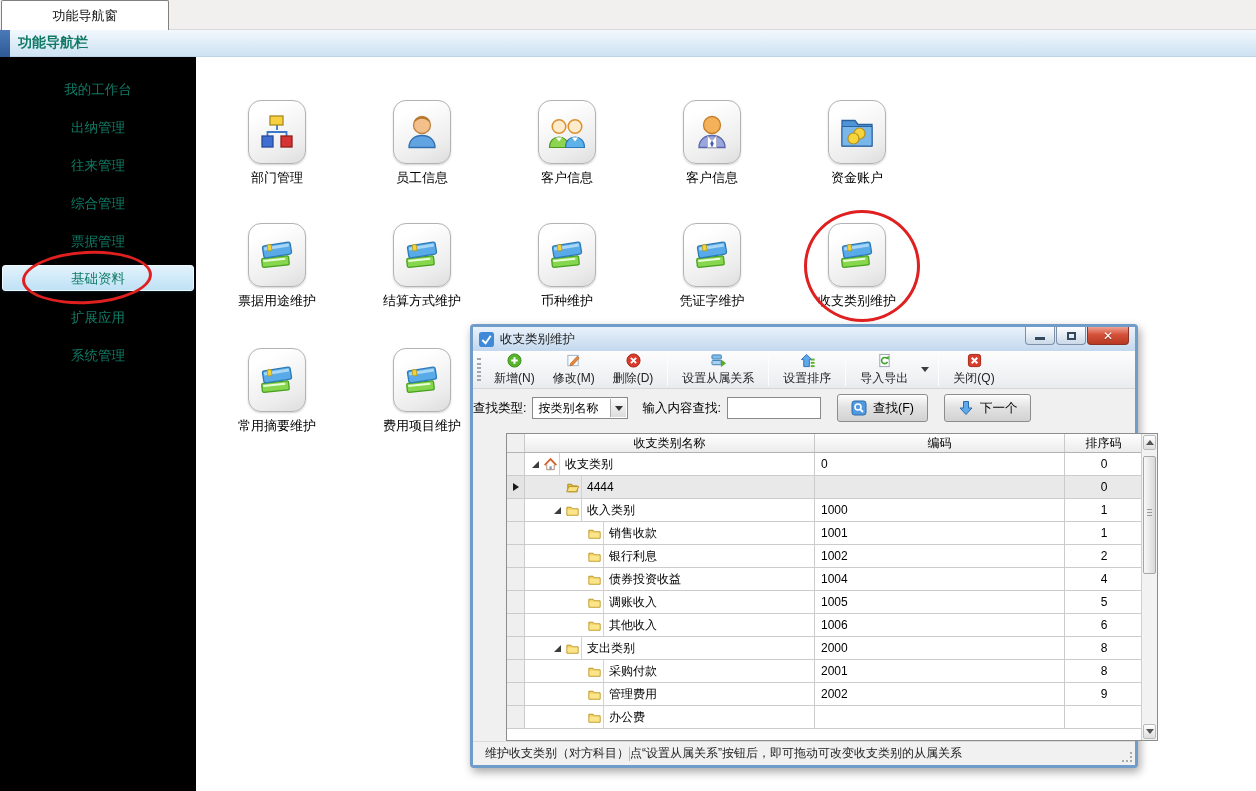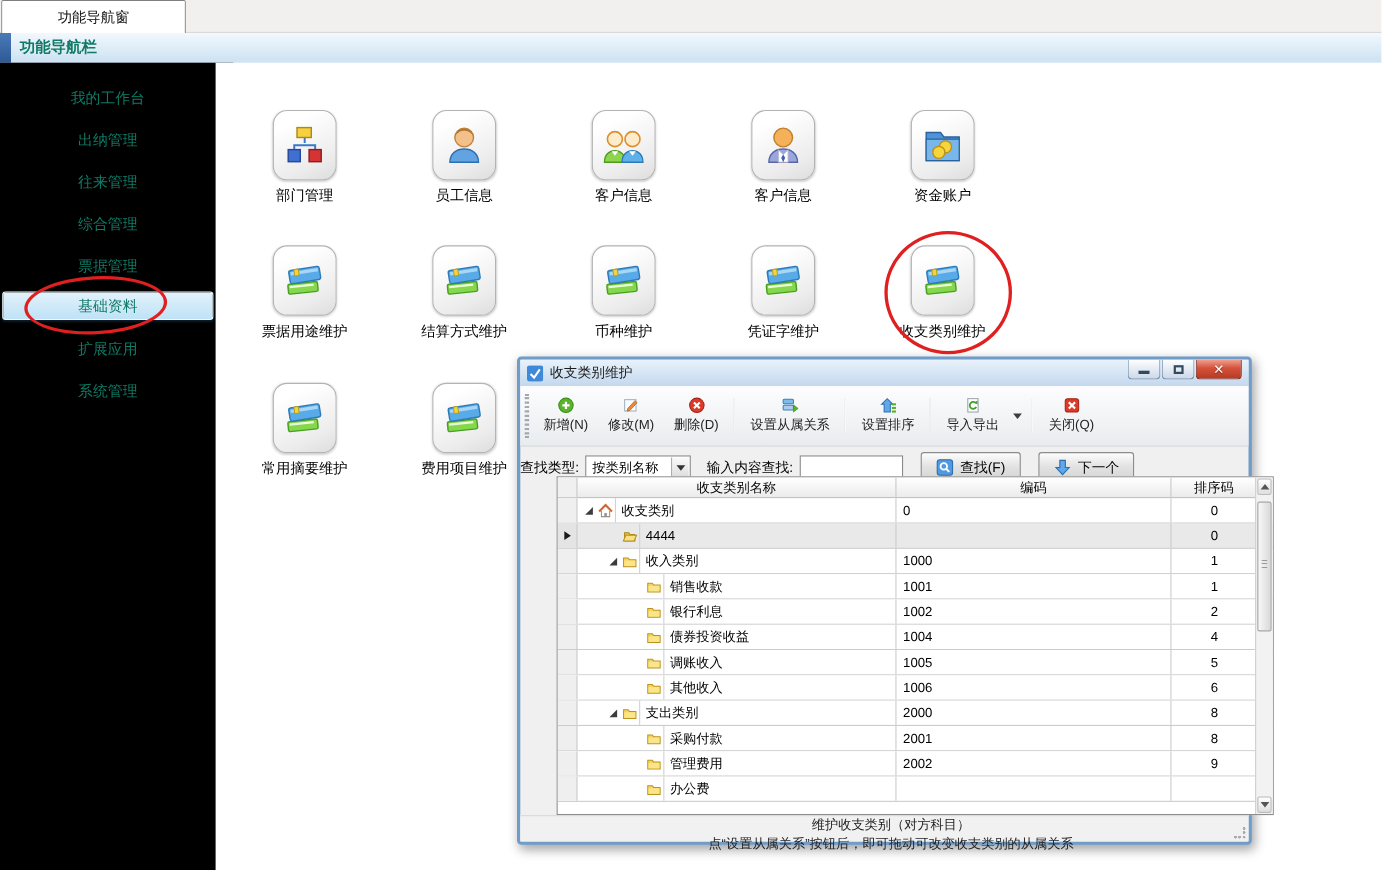--- a/index.html
+++ b/index.html
@@ -50,21 +50,21 @@
   .titlebar svg.appicon { width:15px; height:15px; }
   .winbtns { position:absolute; right:6px; top:0; display:flex; gap:1px; }
   .wbtn { width:30px; height:18px; border:1px solid #7c90aa; border-top:none; border-radius:0 0 4px 4px;
     background:linear-gradient(#fdfeff,#ccd9e9); display:flex; align-items:center; justify-content:center; cursor:pointer; }
   .wbtn.close { width:42px; background:linear-gradient(#f0a violet); background:linear-gradient(#efa191,#d4513a 45%,#b83a22); border-color:#8c3326; }
   .g-min { width:10px; height:3px; background:#33495e; margin-top:6px; }
   .g-max { width:9px; height:8px; border:2px solid #33495e; }
   .g-close { color:#fff; font-size:12px; font-weight:bold; text-shadow:0 1px 1px rgba(0,0,0,.4); line-height:1; }
 
   
-  .toolbar { position:relative; height:55px; background:linear-gradient(#fdfdfe,#e9ecef);
+  .toolbar { position:relative; height:38px; background:linear-gradient(#fdfdfe,#e9ecef);
     border-bottom:1px solid #d6d6d6; display:flex; align-items:center; padding-left:12px; }
   .grip { position:absolute; left:4px; top:7px; bottom:7px; width:4px;
     border-left:2px dotted #9fa8b0; border-right:2px dotted #9fa8b0; }
   .tbtn { display:flex; flex-direction:column; align-items:center; justify-content:center;
     padding:2px 9px; height:38px; border-radius:3px; font-size:12px; color:#222; gap:2px; cursor:pointer; }
   .tbtn svg { width:17px; height:17px; }
   .tsep { width:1px; height:32px; background:#c9c9c9; border-right:1px solid #fdfdfd; margin:0 5px; }
   .ddcaret { width:0; height:0; border-left:4px solid transparent; border-right:4px solid transparent;
     border-top:5px solid #3c3c3c; margin:0 4px; cursor:pointer; }
 
@@ -116,21 +116,21 @@
   .tri-up { width:0; height:0; border-left:4px solid transparent; border-right:4px solid transparent; border-bottom:5px solid #555; }
   .tri-dn { width:0; height:0; border-left:4px solid transparent; border-right:4px solid transparent; border-top:5px solid #555; }
   .sthumb { position:absolute; top:22px; left:1px; right:1px; height:118px;
     background:linear-gradient(90deg,#f8f8f8,#d9d9d9); border:1px solid #a6a6a6; border-radius:2px; cursor:grab; }
   .sthumb::after { content:""; position:absolute; left:3px; right:3px; top:52px; height:8px;
     background:repeating-linear-gradient(#9a9a9a 0 1px,transparent 1px 3px); }
 
   
   .statusbar { position:absolute; left:0; right:0; bottom:0; height:24px; background:#f1f1f1;
     border-top:1px solid #dadada; display:flex; align-items:center; padding-left:12px; gap:0;
-    font-size:12px; color:#222;flex-direction:column; }
+    font-size:12px; color:#222; }
   .statussep { width:1px; height:14px; background:#b9b9b9; }
   .sizegrip { position:absolute; right:2px; bottom:2px; width:12px; height:12px;
     background:
       radial-gradient(circle at 10px 10px,#aaa 1.2px,transparent 1.4px),
       radial-gradient(circle at 6px 10px,#aaa 1.2px,transparent 1.4px),
       radial-gradient(circle at 10px 6px,#aaa 1.2px,transparent 1.4px),
       radial-gradient(circle at 2px 10px,#aaa 1.2px,transparent 1.4px),
       radial-gradient(circle at 10px 2px,#aaa 1.2px,transparent 1.4px); }
   #symdefs { position:absolute; width:0; height:0; overflow:hidden; }
 </style>

